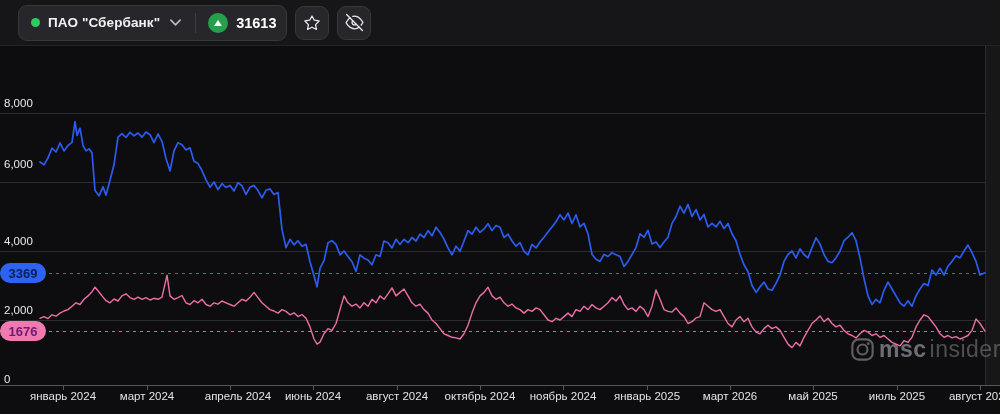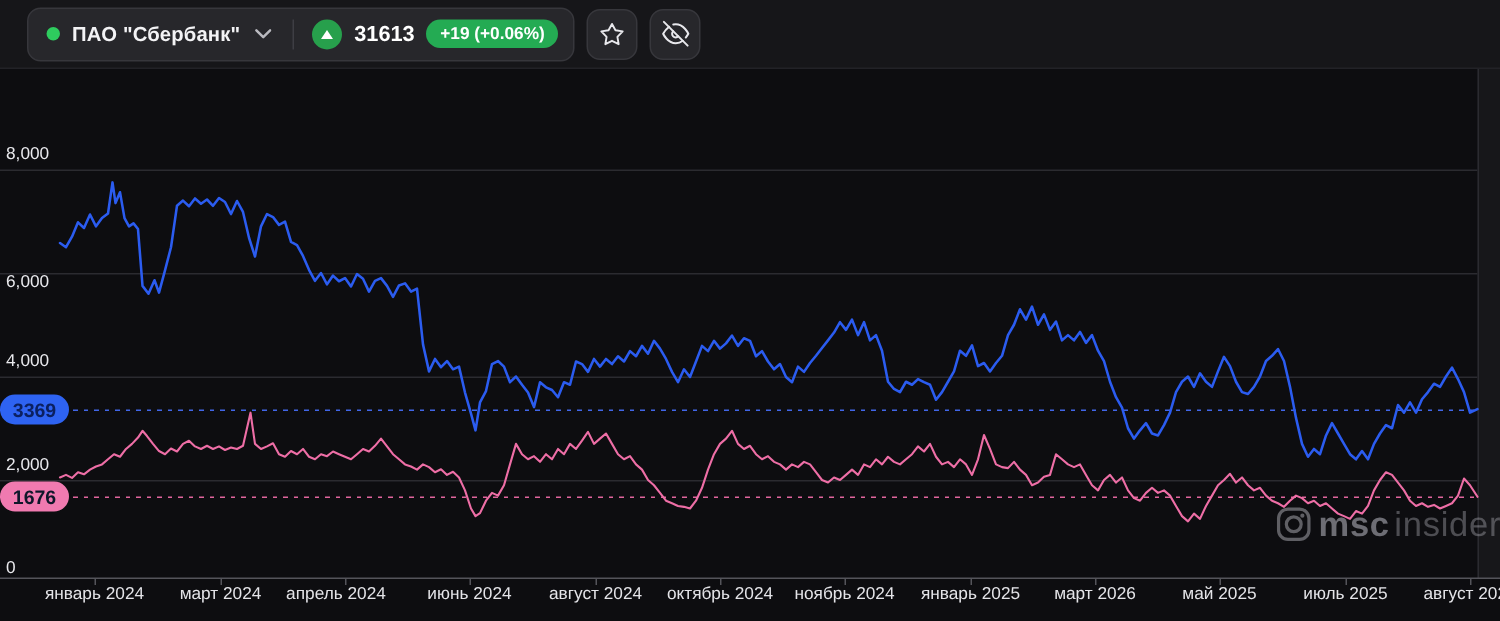--- a/index.html
+++ b/index.html
@@ -66,32 +66,32 @@
         <circle cx="12" cy="12" r="4.4"></circle>
         <circle cx="17.1" cy="6.9" r="1.25" fill="rgba(195,195,205,0.45)" stroke="none"></circle>
       </svg>
     </span>
     <span class="wm-bold">msc</span>
       <span class="wm-light">insider</span>
   </div>
 <div class="grid-line" style="top: 113px;"></div>
     <div class="y-label" style="top: 97px;">8,000</div>
     <div class="grid-line" style="top: 182px;"></div>
-    <div class="y-label" style="top: 182px;">6,000</div>
+    <div class="y-label" style="top: 158px;">6,000</div>
     <div class="grid-line" style="top: 251px;"></div>
     <div class="y-label" style="top: 235px;">4,000</div>
     <div class="grid-line" style="top: 320px;"></div>
     <div class="y-label" style="top: 304px;">2,000</div>
     <div class="y-label" style="top: 373px;">0</div>
     <div class="axis-tick" style="left: 63px;"></div>
     <div class="x-label" style="left: 63px;">январь 2024</div>
     <div class="axis-tick" style="left: 147px;"></div>
     <div class="x-label" style="left: 147px;">март 2024</div>
     <div class="axis-tick" style="left: 230px;"></div>
-    <div class="x-label" style="left: 224px;">апрель 2024</div>
+    <div class="x-label" style="left: 238px;">апрель 2024</div>
     <div class="axis-tick" style="left: 313px;"></div>
     <div class="x-label" style="left: 313px;">июнь 2024</div>
     <div class="axis-tick" style="left: 397px;"></div>
     <div class="x-label" style="left: 397px;">август 2024</div>
     <div class="axis-tick" style="left: 480px;"></div>
     <div class="x-label" style="left: 480px;">октябрь 2024</div>
     <div class="axis-tick" style="left: 563px;"></div>
     <div class="x-label" style="left: 563px;">ноябрь 2024</div>
     <div class="axis-tick" style="left: 647px;"></div>
     <div class="x-label" style="left: 647px;">январь 2025</div>
@@ -103,38 +103,37 @@
     <div class="x-label" style="left: 897px;">июль 2025</div>
     <div class="axis-tick" style="left: 980px;"></div>
     <div class="x-label" style="left: 980px;">август 2025</div>
     <div class="price-line" style="top: 273px; background: repeating-linear-gradient(90deg, rgb(65, 102, 232) 0px, rgb(65, 102, 232) 3px, transparent 3px, transparent 7px);"></div>
     <div class="price-line" style="top: 331px; background: repeating-linear-gradient(90deg, rgb(224, 101, 157) 0px, rgb(224, 101, 157) 3px, transparent 3px, transparent 7px);"></div>
     <svg width="1000" height="414" id="series-svg">
       <path d="M40.0 162.0L44.0 164.8L48.0 157.8L52.0 148.2L56.0 152.0L60.0 143.0L64.0 150.9L68.0 145.4L72.0 142.3L75.0 121.6L77.0 135.4L80.0 128.2L83.0 145.4L86.0 150.9L89.0 148.9L92.0 152.7L95.0 190.6L99.0 195.8L103.0 186.8L106.0 195.1L110.0 180.3L114.0 164.8L118.0 137.2L122.0 133.7L126.0 137.5L130.0 132.3L134.0 135.8L138.0 133.0L142.0 137.2L146.0 132.0L150.0 134.7L154.0 142.7L158.0 134.0L162.0 141.3L166.0 158.5L170.0 171.0L174.0 150.9L178.0 142.7L182.0 144.7L186.0 149.9L190.0 147.8L194.0 161.3L198.0 163.4L202.0 170.6L206.0 179.9L210.0 187.2L214.0 182.0L218.0 189.6L222.0 183.7L226.0 187.5L230.0 185.4L234.0 191.0L238.0 182.7L242.0 185.8L246.0 194.4L250.0 187.2L254.0 185.4L258.0 190.6L262.0 197.9L266.0 190.3L270.0 188.9L274.0 194.4L278.0 192.4L282.0 229.6L286.0 247.6L290.0 239.3L294.0 244.8L298.0 240.7L302.0 246.2L306.0 244.4L310.0 261.7L314.0 275.8L317.0 286.9L320.0 268.3L324.0 260.7L328.0 242.7L332.0 240.7L336.0 244.4L340.0 254.8L344.0 251.0L348.0 256.5L352.0 261.7L356.0 271.4L360.0 254.8L364.0 258.2L368.0 260.0L372.0 264.8L376.0 254.8L380.0 256.5L384.0 241.0L388.0 242.7L392.0 247.9L396.0 239.3L400.0 244.4L404.0 239.3L408.0 242.7L412.0 237.5L416.0 241.0L420.0 234.1L424.0 237.5L428.0 230.6L432.0 235.8L436.0 227.2L440.0 232.4L444.0 239.3L448.0 247.9L452.0 254.8L456.0 246.2L460.0 251.3L464.0 241.0L468.0 230.6L472.0 234.1L476.0 227.2L480.0 232.4L484.0 228.9L488.0 223.7L492.0 230.6L496.0 225.5L500.0 227.2L504.0 237.5L508.0 234.1L512.0 241.0L516.0 246.2L520.0 242.7L524.0 251.3L528.0 254.8L532.0 244.4L536.0 247.9L540.0 242.0L544.0 237.2L548.0 232.0L552.0 226.9L556.0 221.7L560.0 214.8L564.0 219.9L568.0 213.1L572.0 223.4L576.0 214.8L580.0 226.9L584.0 223.4L588.0 233.8L592.0 254.5L596.0 259.3L600.0 261.4L604.0 254.5L608.0 256.5L612.0 252.7L616.0 254.8L620.0 256.5L624.0 266.5L628.0 261.4L632.0 254.5L636.0 247.6L640.0 233.8L644.0 237.2L648.0 230.3L652.0 244.1L656.0 242.0L660.0 247.6L664.0 242.0L668.0 237.2L672.0 223.4L676.0 216.5L680.0 206.2L684.0 213.1L688.0 204.4L692.0 216.5L696.0 209.6L700.0 219.9L704.0 214.4L708.0 226.9L712.0 223.4L716.0 226.9L720.0 221.3L724.0 228.6L728.0 223.4L732.0 233.8L736.0 240.7L740.0 254.5L744.0 264.8L748.0 271.7L752.0 285.5L756.0 292.4L760.0 286.9L764.0 282.1L768.0 289.0L772.0 290.3L776.0 283.4L780.0 275.1L784.0 261.4L788.0 254.5L792.0 251.0L796.0 257.9L800.0 248.9L804.0 254.5L808.0 257.9L812.0 247.6L816.0 237.9L820.0 244.1L824.0 254.5L828.0 261.4L832.0 262.7L836.0 257.9L840.0 251.0L844.0 240.7L848.0 237.2L852.0 232.7L856.0 240.7L860.0 257.9L864.0 278.6L868.0 295.9L872.0 304.5L876.0 299.3L880.0 302.8L884.0 290.3L888.0 282.1L892.0 289.0L896.0 295.9L900.0 302.8L904.0 306.2L908.0 300.7L912.0 306.2L916.0 295.9L920.0 289.0L924.0 283.4L928.0 285.5L932.0 270.0L936.0 275.1L940.0 268.3L944.0 275.1L948.0 266.2L952.0 261.4L956.0 255.8L960.0 257.9L964.0 251.0L968.0 245.1L972.0 252.7L976.0 261.4L980.0 275.1L985.0 272.8" fill="none" stroke="#2b5cf0" stroke-width="1.7" stroke-linejoin="round" stroke-linecap="round"></path>
       <path d="M40.0 318.3L44.0 316.6L48.0 318.6L52.0 314.8L56.0 316.2L60.0 313.1L64.0 311.0L68.0 309.6L72.0 306.2L76.0 302.8L80.0 304.5L84.0 299.3L88.0 295.9L92.0 291.7L95.0 287.2L98.0 290.7L102.0 295.9L106.0 300.7L110.0 302.8L114.0 299.0L118.0 301.0L122.0 295.9L126.0 293.8L130.0 297.6L134.0 299.3L138.0 297.2L142.0 299.3L146.0 297.6L150.0 300.0L154.0 298.3L158.0 299.3L162.0 297.2L167.0 275.1L170.0 295.9L174.0 299.3L178.0 297.6L182.0 295.5L186.0 302.8L190.0 304.5L194.0 300.7L198.0 302.8L202.0 299.3L206.0 304.5L210.0 306.2L214.0 302.8L218.0 304.1L222.0 301.0L226.0 302.8L230.0 304.5L234.0 306.2L238.0 302.8L242.0 299.3L246.0 301.0L250.0 297.2L254.0 292.4L258.0 297.6L262.0 302.8L266.0 306.2L270.0 309.6L274.0 311.0L278.0 313.1L282.0 309.6L286.0 311.4L290.0 314.8L294.0 312.8L298.0 316.6L302.0 314.5L306.0 318.3L310.0 326.9L314.0 339.0L317.0 344.1L320.0 342.1L324.0 333.8L328.0 328.6L332.0 330.4L336.0 323.5L340.0 309.6L344.0 295.9L348.0 302.8L352.0 306.2L356.0 304.1L360.0 307.9L364.0 302.8L368.0 306.2L372.0 299.3L376.0 302.8L380.0 295.9L384.0 299.3L388.0 293.8L392.0 287.9L396.0 295.9L400.0 292.4L404.0 289.0L408.0 295.9L412.0 302.8L416.0 306.2L420.0 304.1L424.0 309.6L428.0 313.1L432.0 320.0L436.0 323.5L440.0 328.6L444.0 333.8L448.0 335.5L452.0 337.3L456.0 337.9L460.0 339.0L464.0 333.8L468.0 325.2L472.0 313.1L476.0 302.8L480.0 295.9L484.0 292.4L488.0 287.2L492.0 295.9L496.0 299.3L500.0 297.2L504.0 302.8L508.0 306.2L512.0 304.1L516.0 307.9L520.0 309.6L524.0 313.1L528.0 309.6L532.0 311.4L536.0 307.9L540.0 309.6L544.0 314.8L548.0 320.0L552.0 321.7L556.0 318.3L560.0 320.0L564.0 316.6L568.0 313.1L572.0 316.6L576.0 309.6L580.0 311.4L584.0 306.2L588.0 309.6L592.0 304.5L596.0 307.9L600.0 309.6L604.0 306.2L608.0 302.8L612.0 297.6L616.0 301.0L620.0 295.9L624.0 304.5L628.0 309.6L632.0 307.9L636.0 311.4L640.0 306.2L644.0 309.6L648.0 316.6L652.0 306.2L656.0 290.0L660.0 299.3L664.0 309.6L668.0 311.4L672.0 312.1L676.0 307.9L680.0 313.1L684.0 316.6L688.0 323.5L692.0 321.7L696.0 317.9L700.0 316.6L704.0 302.8L708.0 306.2L712.0 309.6L716.0 311.4L720.0 309.6L724.0 316.6L728.0 323.5L732.0 326.9L736.0 320.0L740.0 316.6L744.0 321.7L748.0 318.3L752.0 326.9L756.0 332.1L760.0 333.8L764.0 328.6L768.0 325.2L772.0 328.6L776.0 326.9L780.0 330.4L784.0 337.3L788.0 344.1L792.0 347.6L796.0 342.4L800.0 345.9L804.0 337.3L808.0 330.4L812.0 323.5L816.0 320.0L820.0 315.9L824.0 321.7L828.0 318.3L832.0 323.5L836.0 326.9L840.0 325.2L844.0 330.4L848.0 333.8L852.0 335.5L856.0 337.9L860.0 333.8L864.0 330.4L868.0 332.1L872.0 335.5L876.0 333.8L880.0 337.3L884.0 335.5L888.0 339.0L892.0 342.4L896.0 344.1L900.0 345.9L904.0 340.7L908.0 342.4L912.0 337.3L916.0 326.9L920.0 320.0L924.0 314.8L928.0 316.6L932.0 321.7L936.0 326.9L940.0 333.8L944.0 337.3L948.0 335.5L952.0 337.9L956.0 336.6L960.0 339.0L964.0 337.3L968.0 335.5L972.0 330.4L976.0 319.0L980.0 323.5L985.0 331.2" fill="none" stroke="#ee6ea6" stroke-width="1.4" stroke-linejoin="round" stroke-linecap="round"></path>
     </svg>
     <div class="price-badge" style="top: 263px; background: rgb(46, 99, 242); color: rgb(11, 32, 96);">3369</div>
-    <div class="price-badge" style="top: 321px; background: rgb(240, 122, 176); color: #0f172a;">1676</div>
+    <div class="price-badge" style="top: 321px; background: rgb(240, 122, 176); color: #701a75;">1676</div>
   </div>
 
 <header class="topbar">
   <div class="symbol-pill">
     <span class="status-dot" style="background: rgb(46, 204, 94);"></span>
     <span class="sym-name">ПАО "Сбербанк"</span>
     <span class="chev">
       <svg width="11" height="7" viewBox="0 0 12 7" fill="none" stroke="#b9b9bf" stroke-width="1.8" stroke-linecap="round" stroke-linejoin="round">
           <polyline points="1,1 6,6 11,1"></polyline>
         </svg>
     </span>
     <span class="vdiv"></span>
     <span class="dir-circle" style="background: rgb(39, 160, 76);">
         <span class="tri-up"></span>
       </span>
     <span class="last-price">31613</span>
-    <span class="chg-pill" style="background: rgb(36, 171, 83);">+19 (+0.06%)</span>
   </div>
   <button class="icon-btn">
     <span style="display:flex;">
       <svg width="18" height="18" viewBox="0 0 24 24" fill="none" stroke="#e8e8ec" stroke-width="1.7" stroke-linejoin="round">
           <polygon points="12 2.6 15.09 8.26 21.5 9.27 16.8 14.14 17.9 20.6 12 17.6 6.1 20.6 7.2 14.14 2.5 9.27 8.91 8.26"></polygon>
         </svg>
     </span>
   </button>
   <button class="icon-btn">
     <span style="display:flex;">

